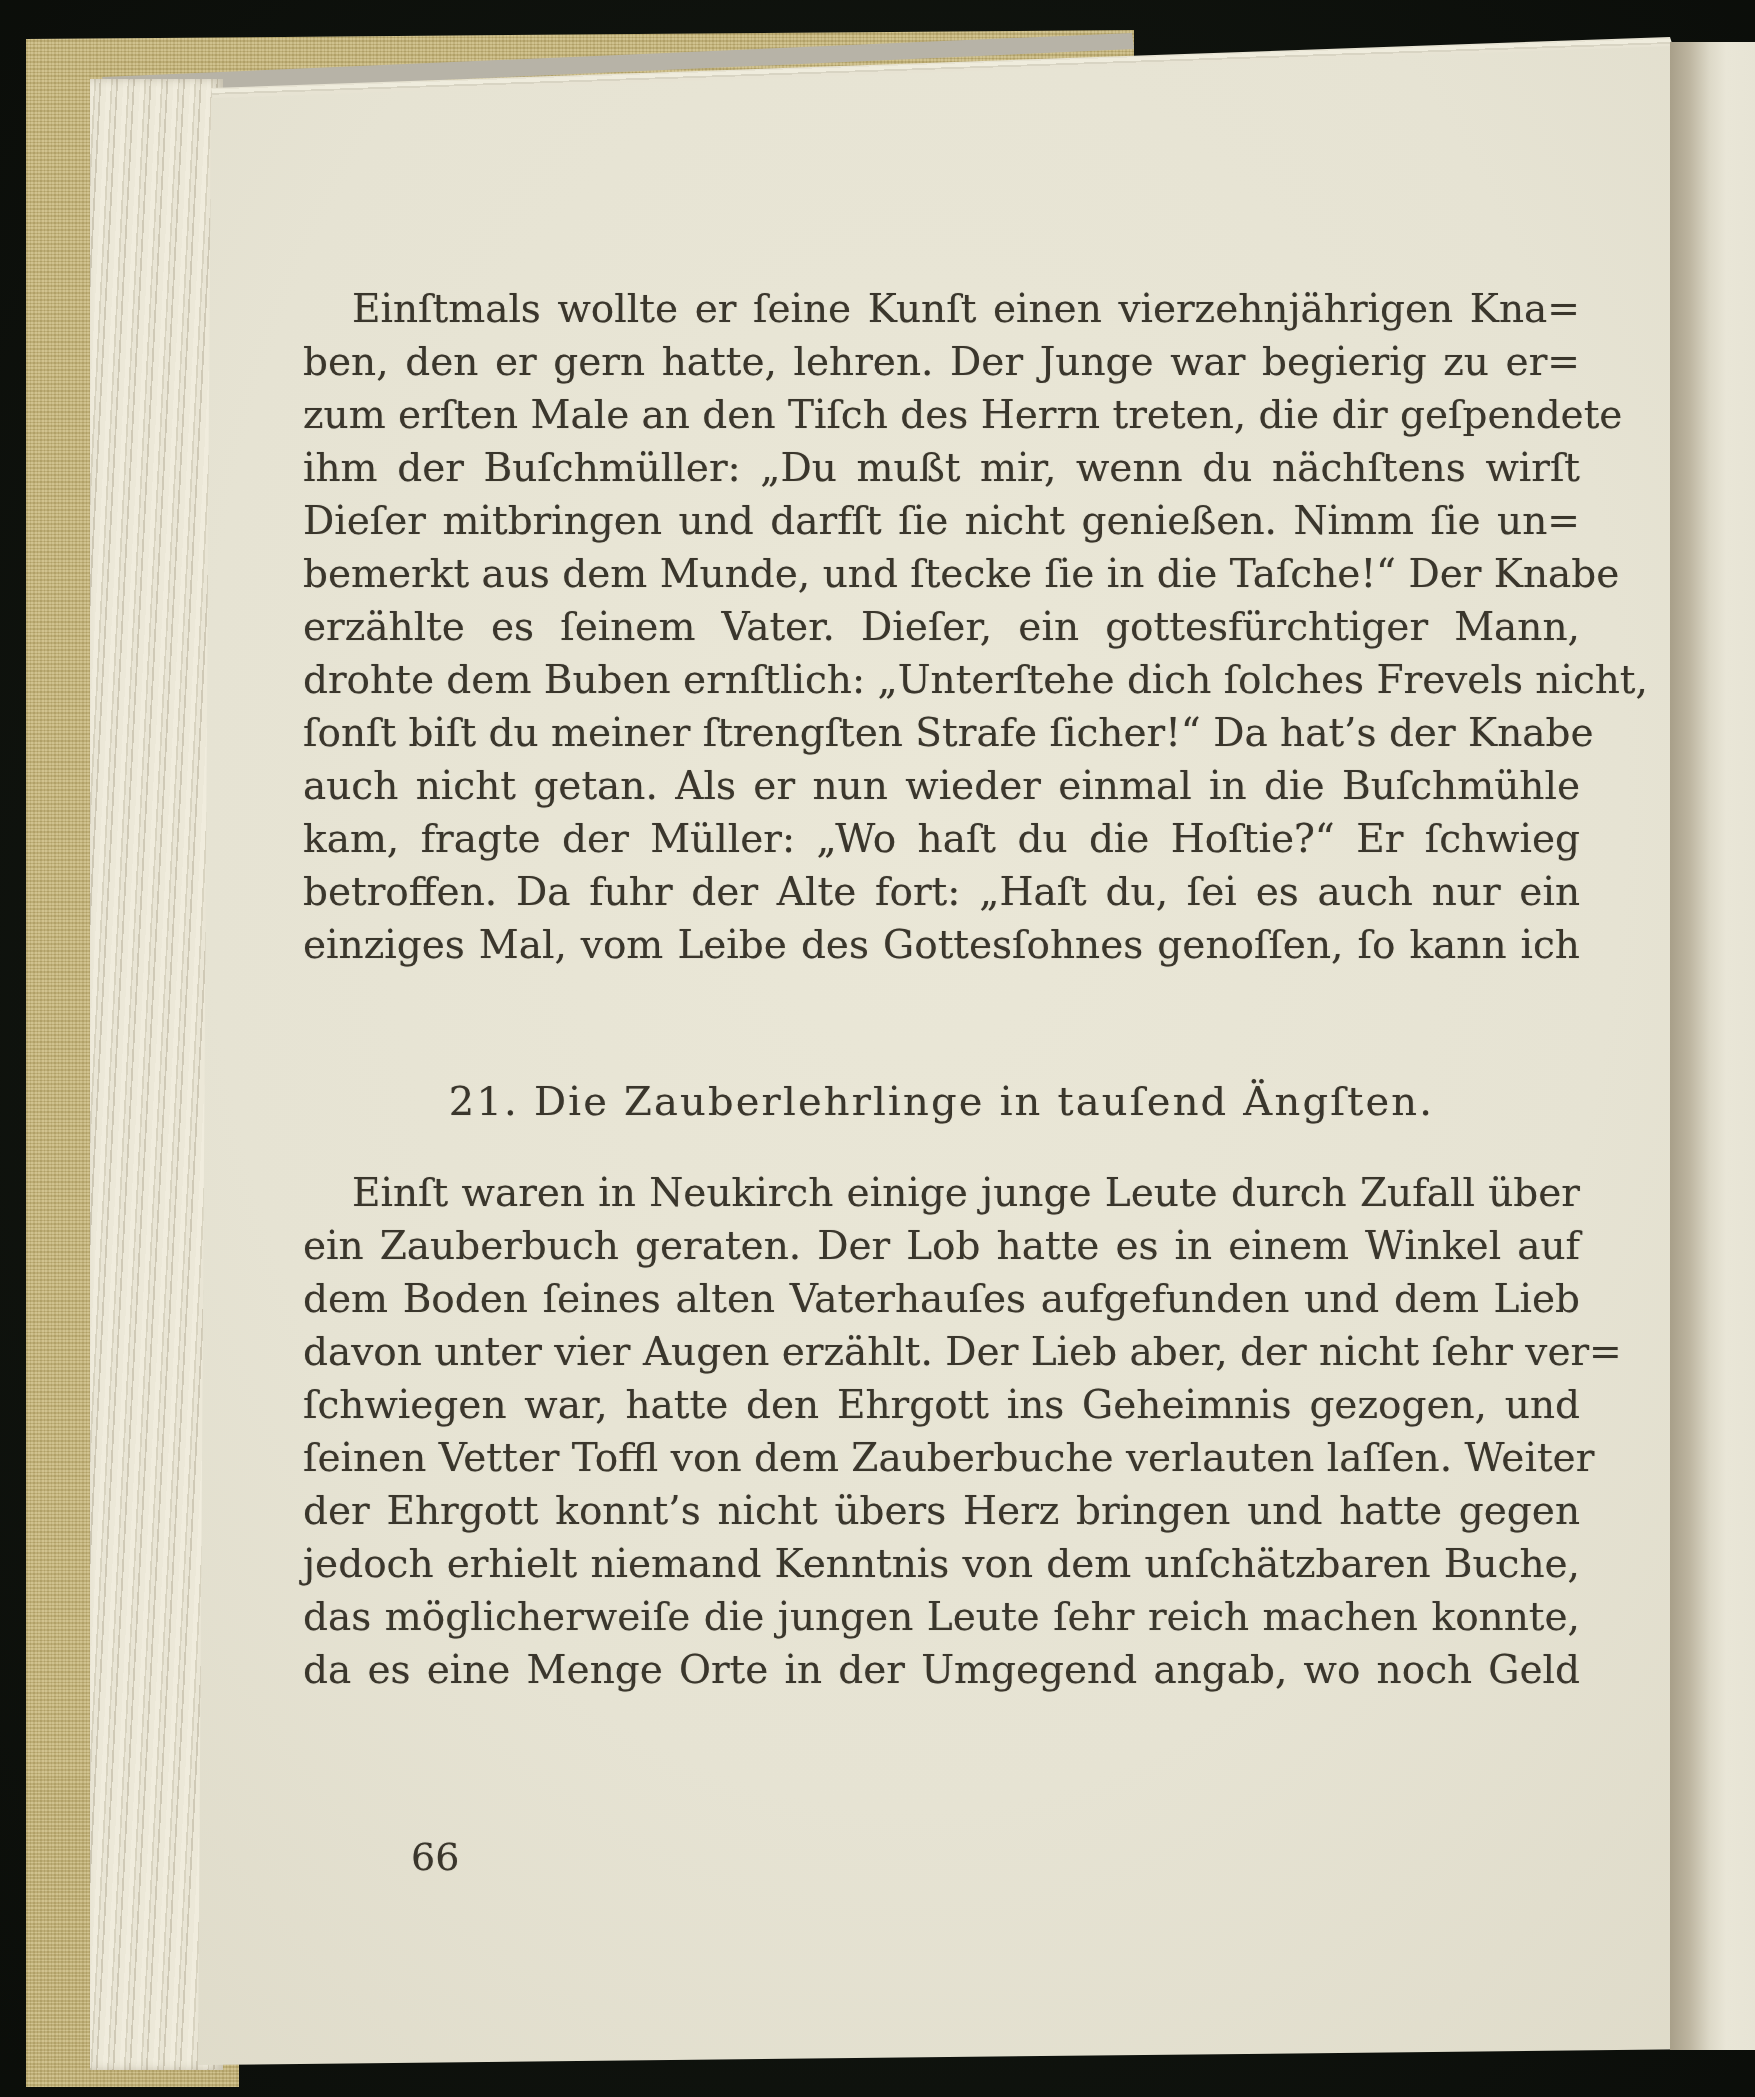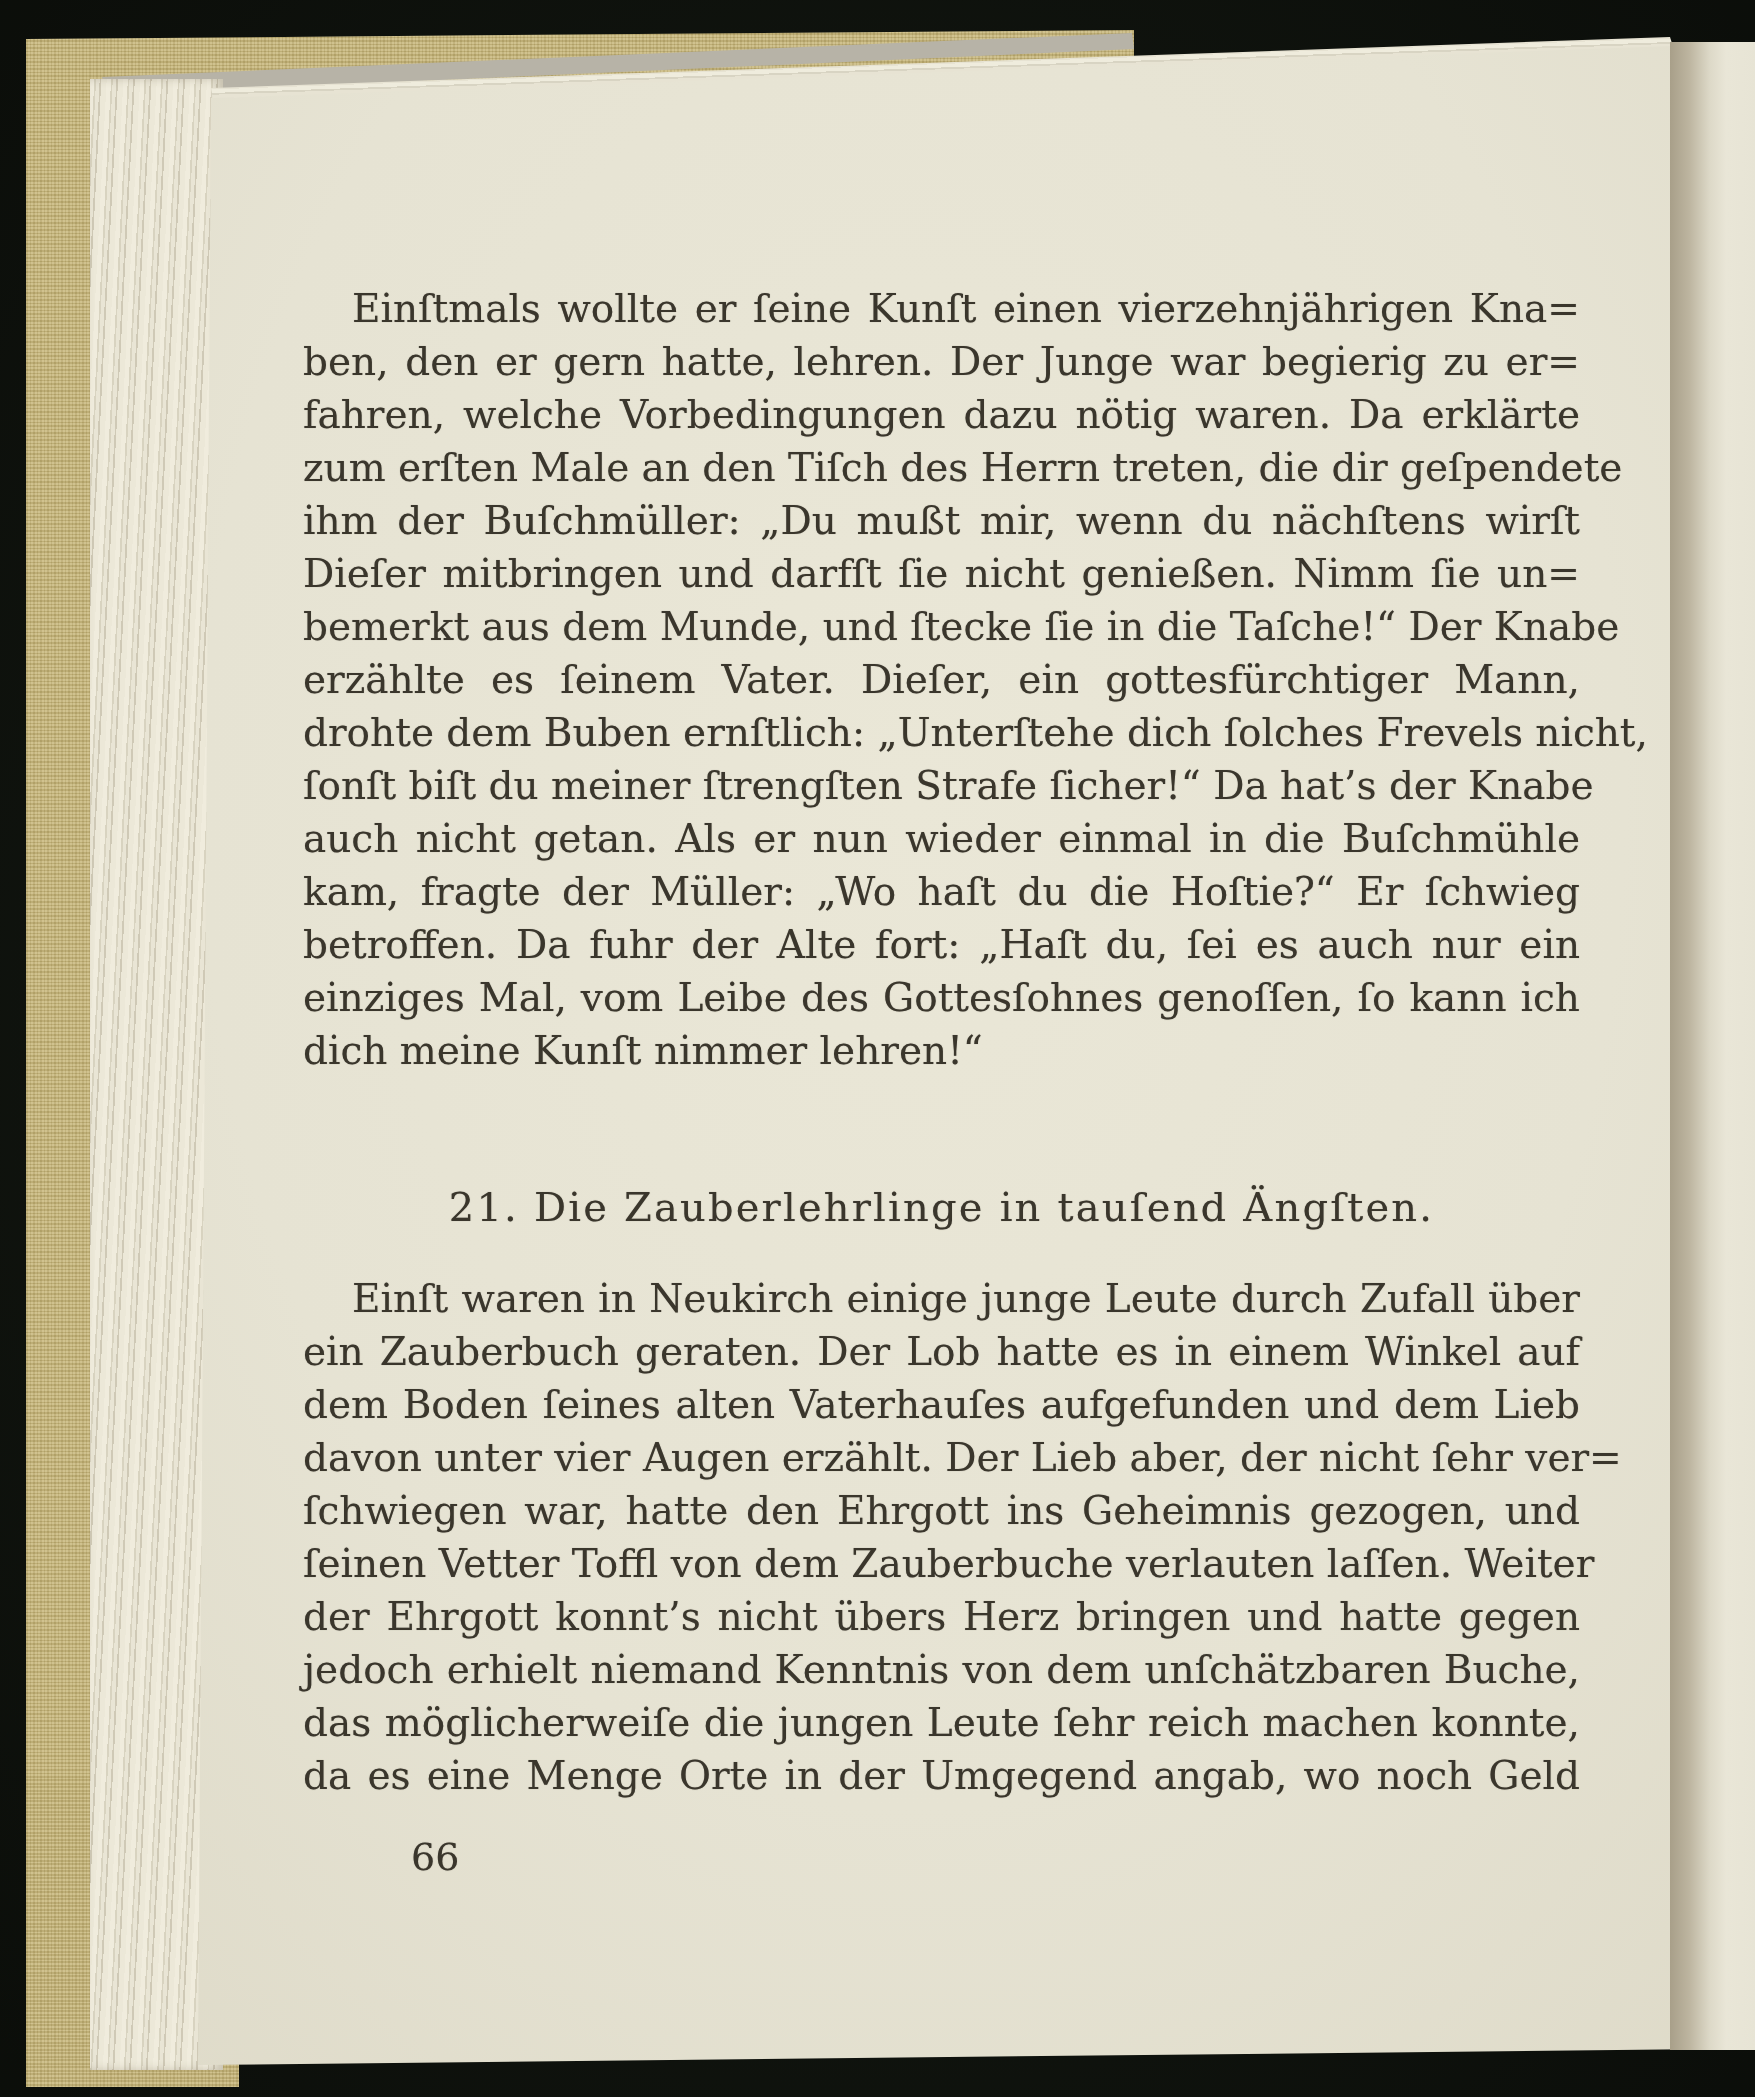--- a/index.html
+++ b/index.html
@@ -89,33 +89,31 @@
 <div class="board-edge"></div>
 <div class="page-stack"></div>
 <div class="top-edges"></div>
 <div class="page"></div>
 <div class="facing-page"></div>
 
 <div class="text-col">
   <div>
     <div class="line indent">Einſtmals wollte er ſeine Kunſt einen vierzehnjährigen Kna=</div>
     <div class="line">ben, den er gern hatte, lehren. Der Junge war begierig zu er=</div>
-    <div class="line">fahren, welche Vorbedingungen dazu nötig waren. Da erklärte</div>
     <div class="line">zum erſten Male an den Tiſch des Herrn treten, die dir geſpendete</div>
     <div class="line">ihm der Buſchmüller: „Du mußt mir, wenn du nächſtens wirſt</div>
     <div class="line">Dieſer mitbringen und darfſt ſie nicht genießen. Nimm ſie un=</div>
     <div class="line">bemerkt aus dem Munde, und ſtecke ſie in die Taſche!“ Der Knabe</div>
     <div class="line">erzählte es ſeinem Vater. Dieſer, ein gottesfürchtiger Mann,</div>
     <div class="line">drohte dem Buben ernſtlich: „Unterſtehe dich ſolches Frevels nicht,</div>
     <div class="line">ſonſt biſt du meiner ſtrengſten Strafe ſicher!“ Da hat’s der Knabe</div>
     <div class="line">auch nicht getan. Als er nun wieder einmal in die Buſchmühle</div>
     <div class="line">kam, fragte der Müller: „Wo haſt du die Hoſtie?“ Er ſchwieg</div>
     <div class="line">betroffen. Da fuhr der Alte fort: „Haſt du, ſei es auch nur ein</div>
     <div class="line">einziges Mal, vom Leibe des Gottesſohnes genoſſen, ſo kann ich</div>
-    <div class="line last">dich meine Kunſt nimmer lehren!“</div>
   </div>
 
   <div class="heading">21. Die Zauberlehrlinge in tauſend Ängſten.</div>
 
   <div class="p2">
     <div class="line indent">Einſt waren in Neukirch einige junge Leute durch Zufall über</div>
     <div class="line">ein Zauberbuch geraten. Der Lob hatte es in einem Winkel auf</div>
     <div class="line">dem Boden ſeines alten Vaterhauſes aufgefunden und dem Lieb</div>
     <div class="line">davon unter vier Augen erzählt. Der Lieb aber, der nicht ſehr ver=</div>
     <div class="line">ſchwiegen war, hatte den Ehrgott ins Geheimnis gezogen, und</div>

